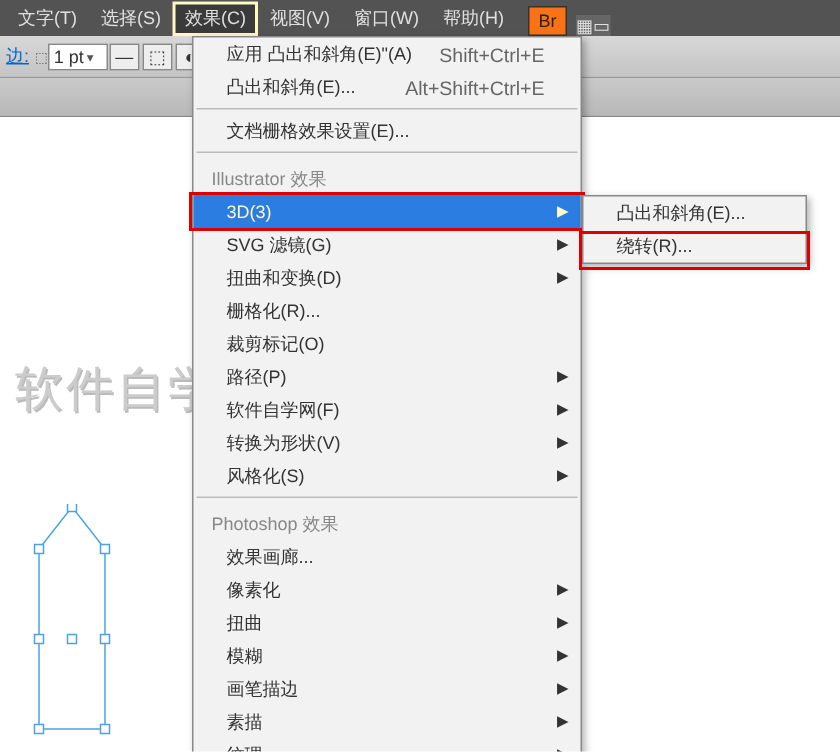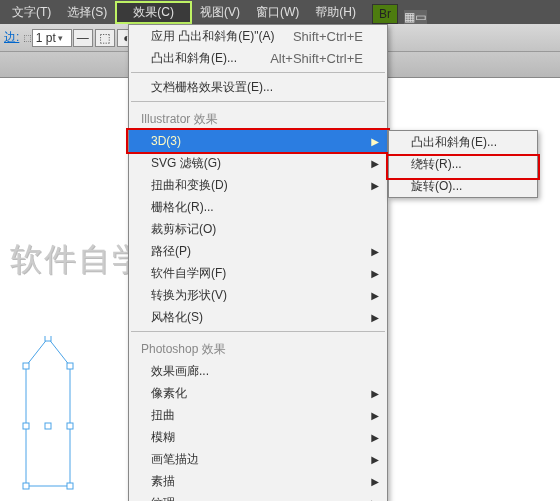--- a/index.html
+++ b/index.html
@@ -1,21 +1,21 @@
 <!DOCTYPE html>
 <html><head>
 <meta charset="utf-8">
 <style>
 * { margin: 0; padding: 0; box-sizing: border-box; font-family: "Microsoft YaHei", sans-serif; font-size: 12px; }
 body { background: #fff; width: 560px; height: 501px; overflow: hidden; position: relative; }
 .menubar { background: #535353; height: 24px; display: flex; align-items: flex-end; padding-left: 4px; color: #e0e0e0; }
 .menubar .item { padding: 3px 8px; cursor: pointer; }
 .menubar .item.active { background: #3a3a3a; }
-.menubar .hl { border: 2px solid #bef264; padding: 1px 16px; }
-.menubar .br-box { background: #4d7c0f; color: #222; padding: 2px 6px; border: 1px solid #333; margin-left: 8px; margin-top: 28px; }
+.menubar .hl { border: 2px solid #fef9c3; padding: 1px 6px; }
+.menubar .br-box { background: #f97316; color: #222; padding: 2px 6px; border: 1px solid #333; margin-left: 8px; margin-top: 28px; }
 .toolbar { background: linear-gradient(#d8d8d8,#c4c4c4); height: 28px; display: flex; align-items: center; padding: 0 4px; border-bottom: 1px solid #999; color: #333; }
 .toolbar .lbl { color: #0066cc; text-decoration: underline; margin-right: 2px; }
 .toolbar .field { background: #fff; border: 1px solid #888; padding: 1px 3px; width: 40px; height: 18px; display: inline-flex; align-items: center; }
 .toolbar .chev { font-size: 9px; margin-left: 2px; color: #555; }
 .toolbar .btn { width: 20px; height: 18px; border: 1px solid #888; background: #eee; margin: 0 1px; display: inline-flex; align-items: center; justify-content: center; }
 .toolbar .gap { width: 120px; }
 .grey-band { background: linear-gradient(#c9c9c9,#b8b8b8); height: 26px; border-bottom: 1px solid #888; }
 .canvas { position: absolute; left: 0; top: 78px; width: 560px; height: 423px; background: #fff; }
 .watermark { position: absolute; left: 10px; top: 160px; font-size: 32px; color: #ccc; font-family: "SimHei"; letter-spacing: 2px; text-shadow: 1px 1px 0 #bbb; }
 .shape { position: absolute; left: 18px; top: 258px; }
@@ -169,17 +169,14 @@
 </div>
 <div class="hl-row hl1"></div>
 
 <div class="menu menu2">
   <div class="row">
       <span>凸出和斜角(E)...</span>
     </div>
   <div class="row">
       <span>绕转(R)...</span>
     </div>
-  <div class="row">
-      <span>旋转(O)...</span>
-    </div>
 </div>
 <div class="hl-row hl2"></div>
 
 </body></html>

